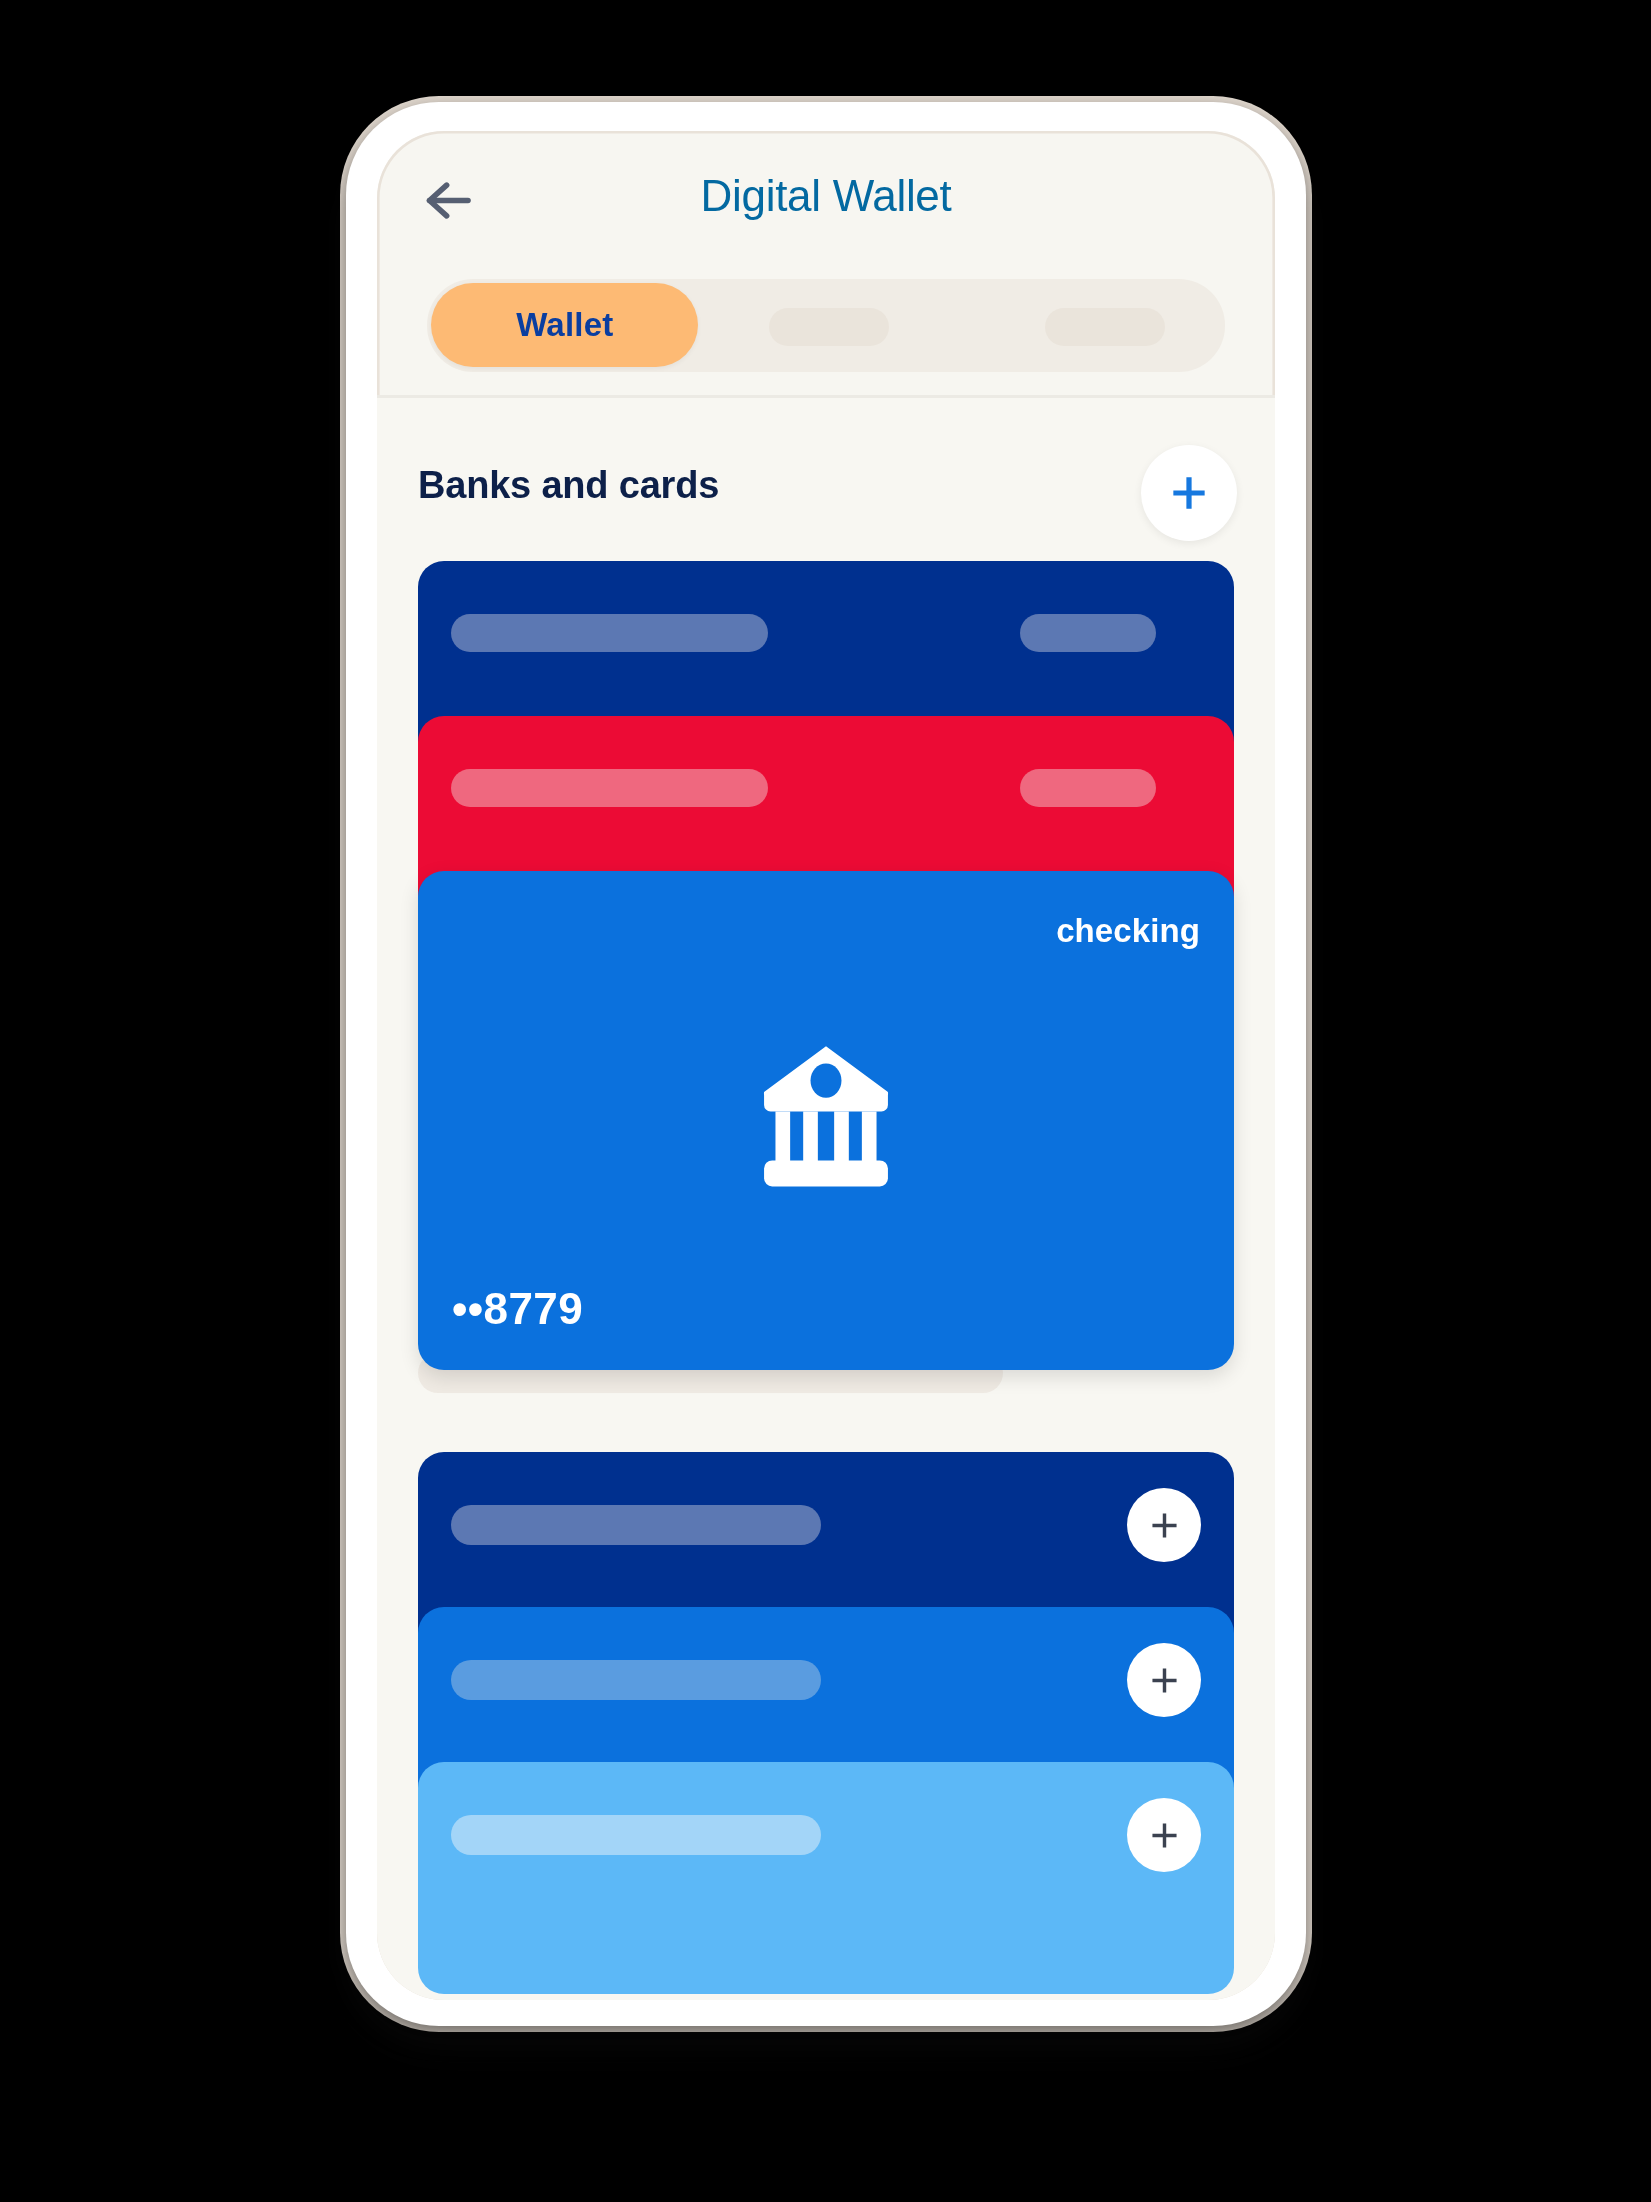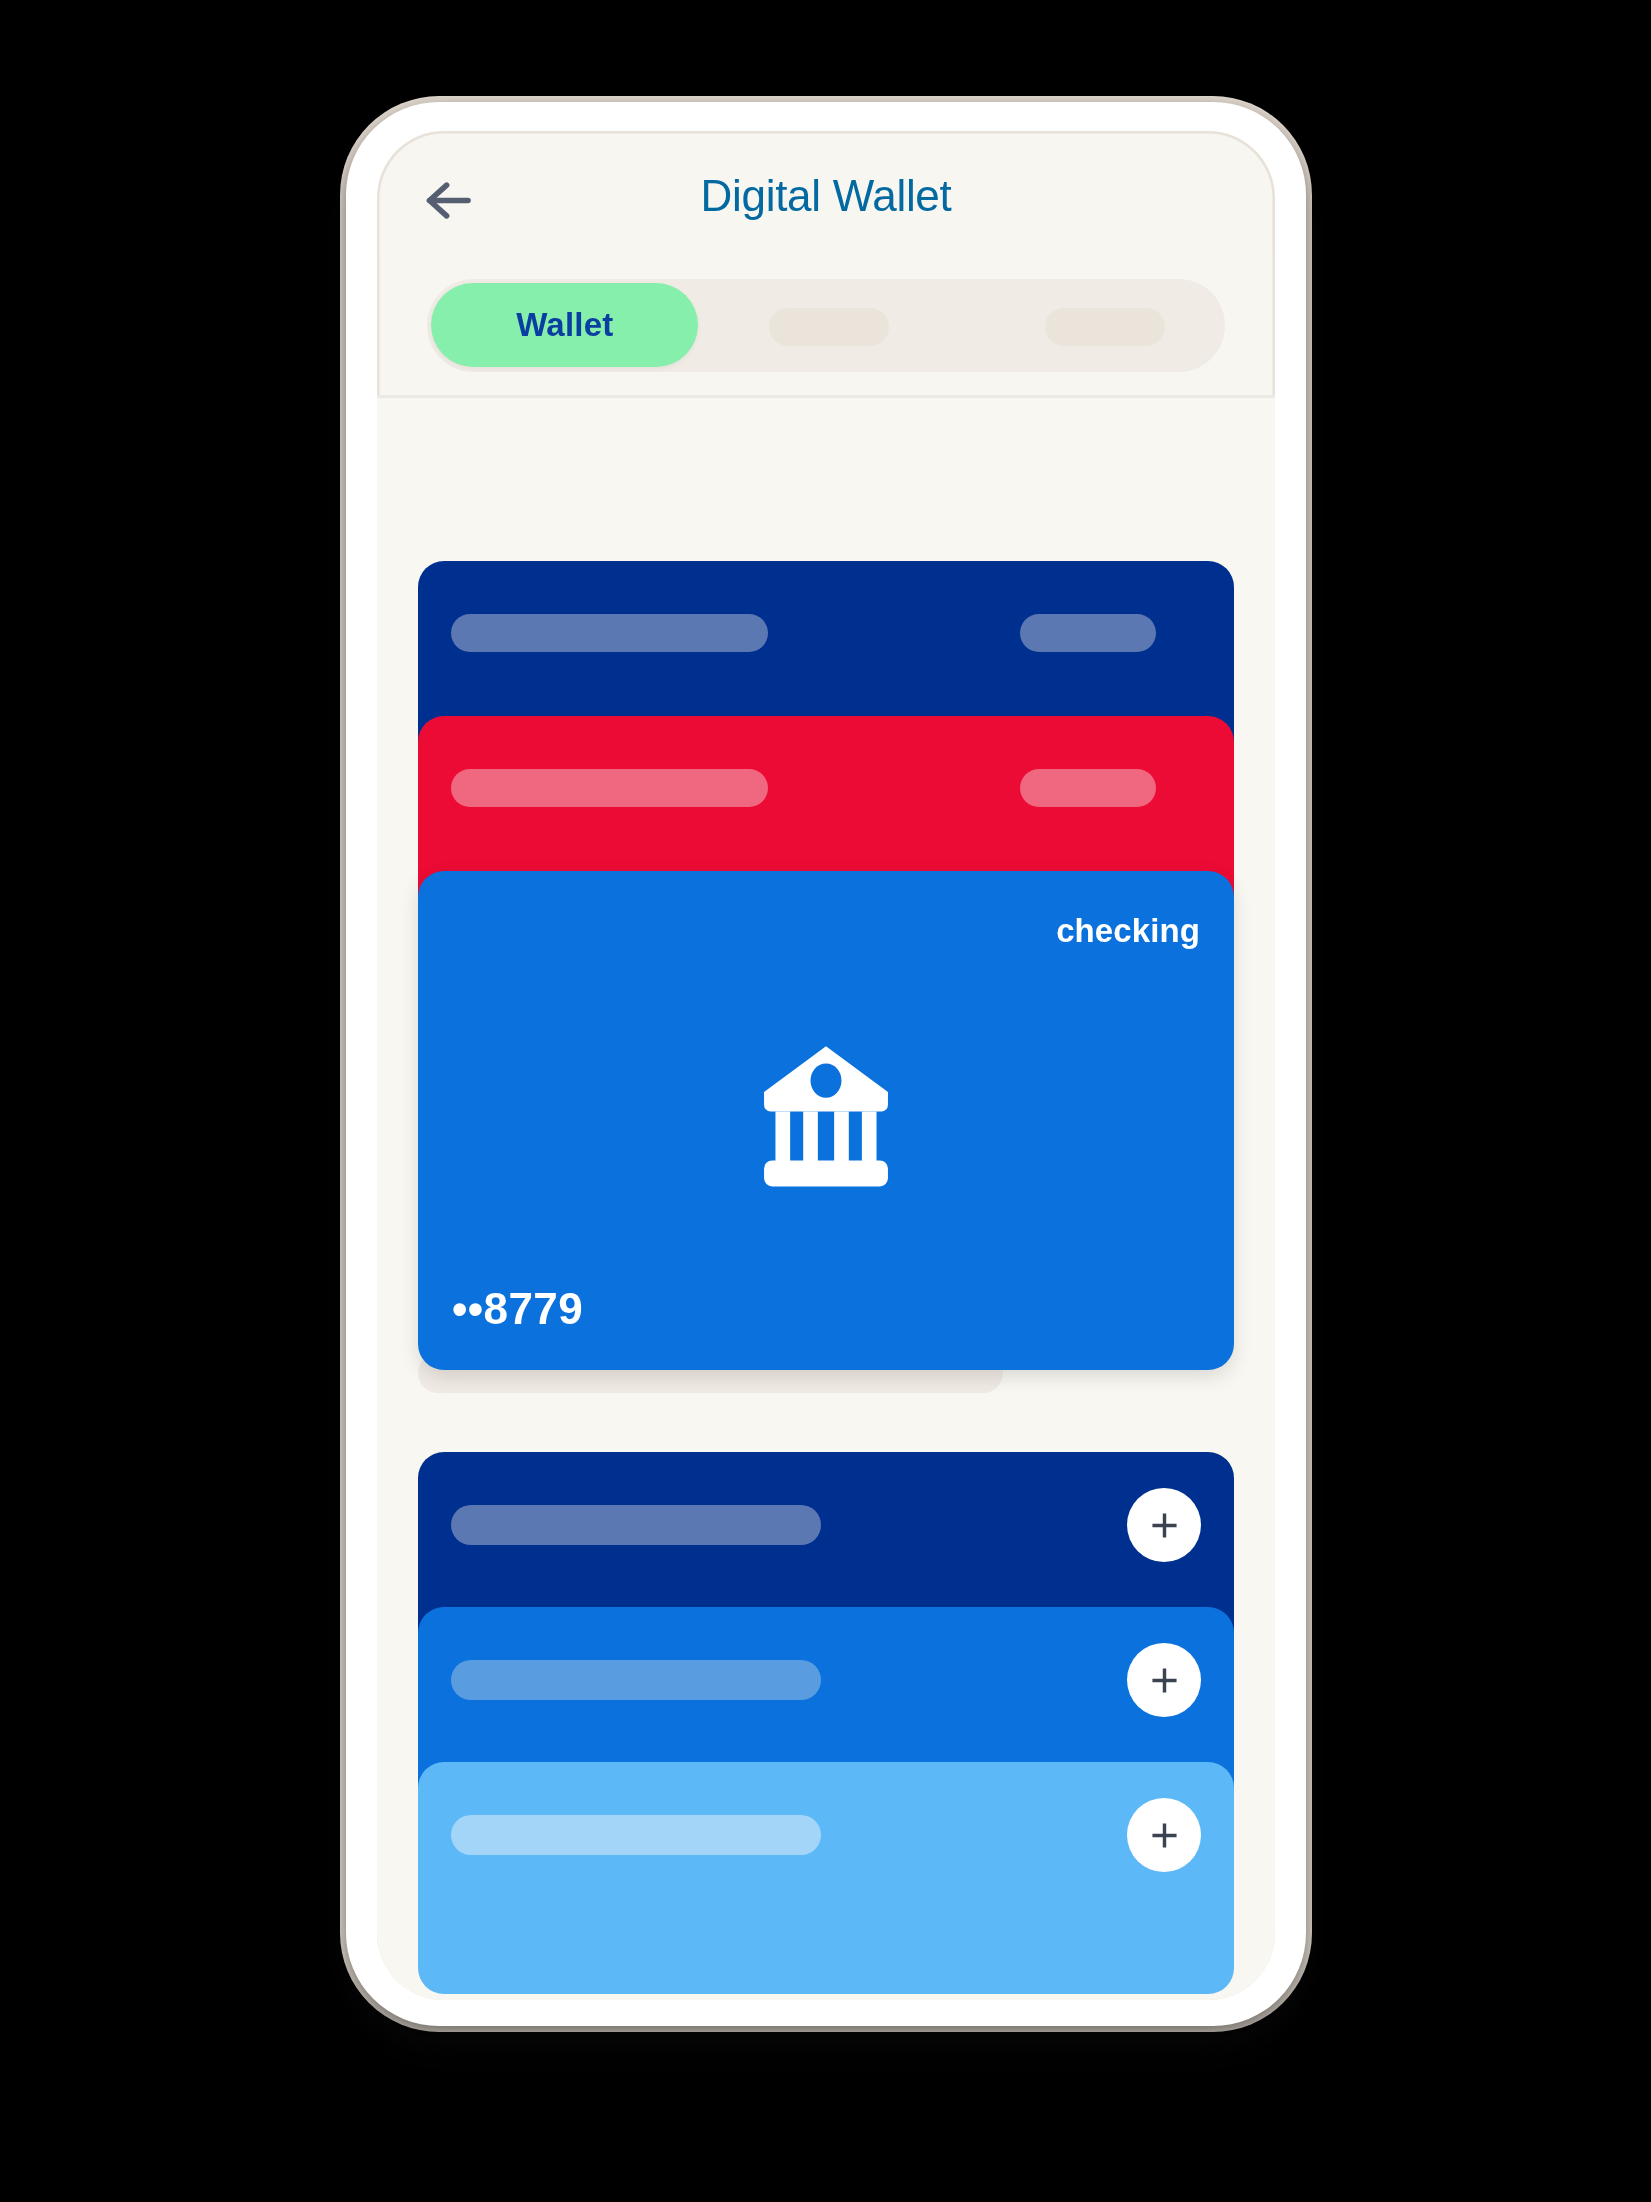--- a/index.html
+++ b/index.html
@@ -76,21 +76,21 @@
     position: absolute;
     left: 50px; top: 14.6px;
     width: 798px; height: 93px;
     background: #f0ece5;
     border-radius: 46px;
   }
   .tab-active {
     position: absolute;
     left: 4.3px; top: 4.3px;
     width: 267px; height: 84px;
-    background: #86efac;
+    background: #fdba74;
     border-radius: 42px;
     display: flex; align-items: center; justify-content: center;
     box-shadow: 0 1.7px 5.2px rgba(0,0,0,.05);
     cursor: pointer;
   }
   .tab-active-label {
     font-size: 33px; font-weight: 700;
     color: #0a3ea0;
     letter-spacing: 0.2px;
   }
@@ -274,20 +274,30 @@
           <span class="tab-active-label">Wallet</span>
         </div>
         <div class="tab-ghost g1"></div>
         <div class="tab-ghost g2"></div>
       </div>
     </div>
     <div class="header-divider"></div>
 
     <div class="body-area">
 
+      <div class="section-head">
+        <div class="section-title">Banks and cards</div>
+        <button class="add-fab">
+          <span>
+            <svg width="40" height="40" viewBox="0 0 46 46">
+              <path d="M23 5 L23 41 M5 23 L41 23" stroke="#1678df" stroke-width="6" stroke-linecap="butt"></path>
+            </svg>
+          </span>
+        </button>
+      </div>
 
       <div class="card-stack">
 
         <div class="wallet-card card-navy">
           <div class="card-bar bar-long"></div>
           <div class="card-bar bar-short"></div>
         </div>
 
         <div class="wallet-card card-red">
           <div class="card-bar bar-long"></div>

